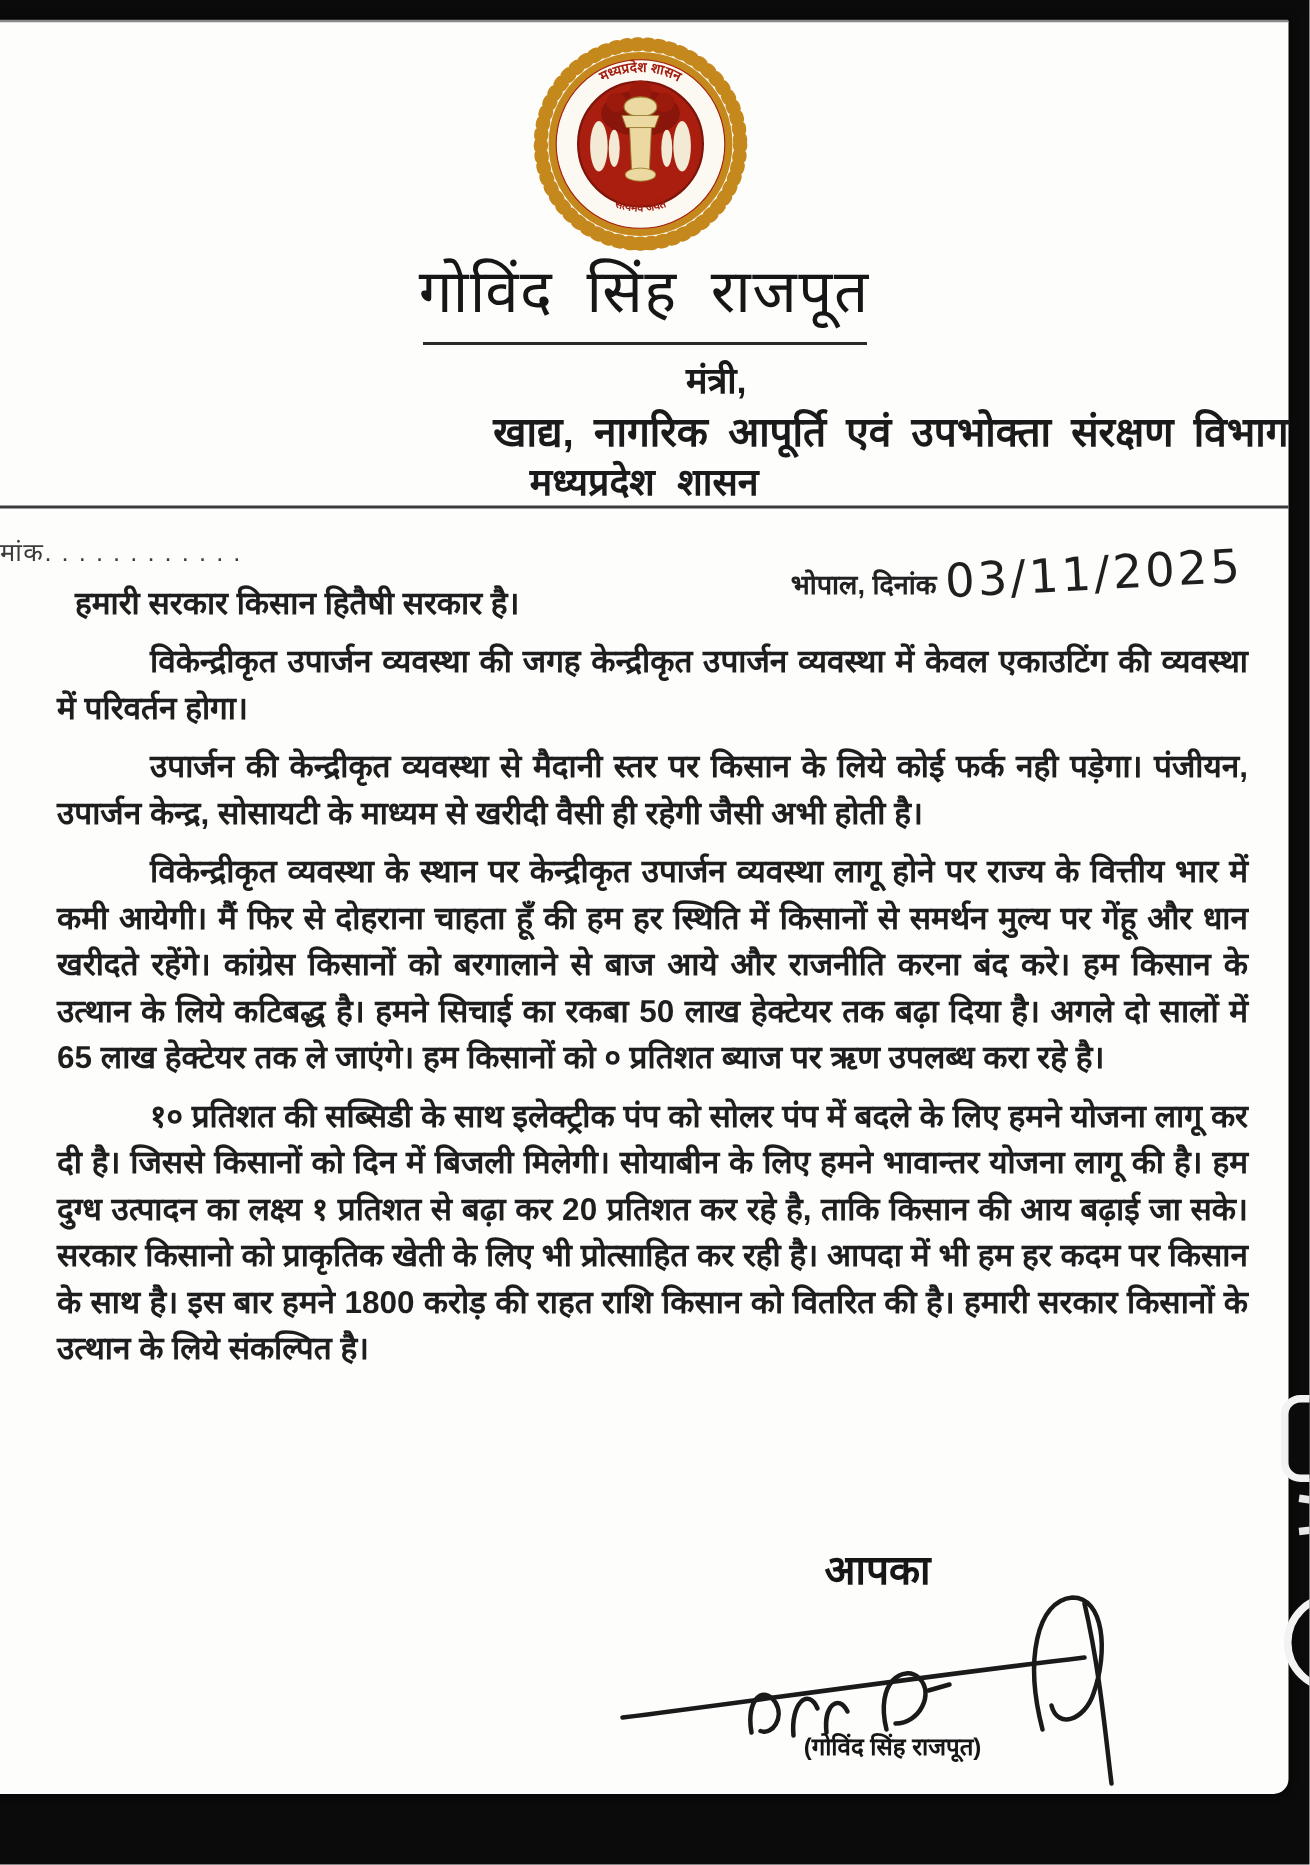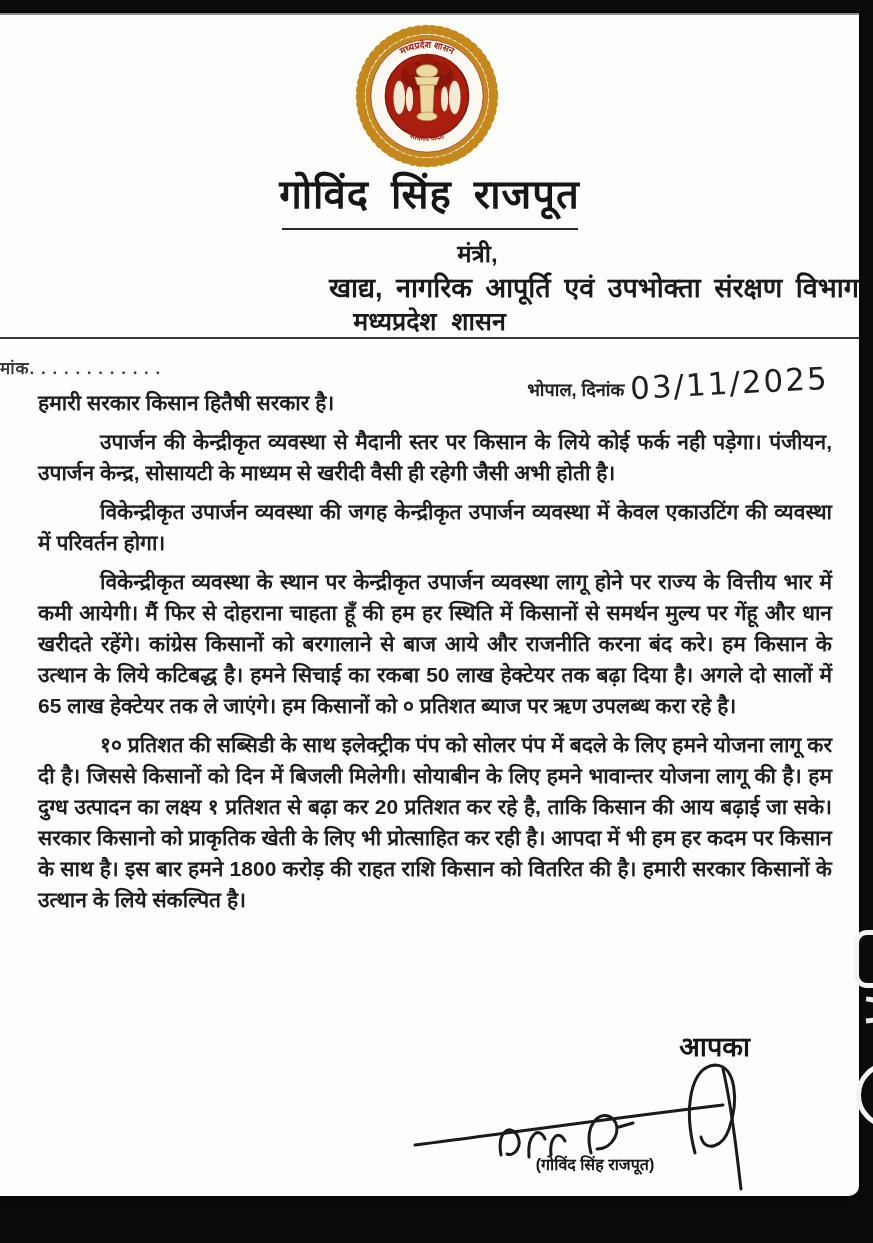--- a/index.html
+++ b/index.html
@@ -20,21 +20,21 @@
     border-bottom-right-radius:10px;
     box-shadow:0 0 6px rgba(0,0,0,.6);
   }
   
   .emblem-wrap {
     position:absolute; top:8px; left:50%;
     width:146px; height:146px; margin-left:-76px;
   }
   .lh-name {
     position:absolute; top:150px; left:0; width:100%;
-    text-align:center; font-size:40px; font-weight:700;
+    text-align:center; font-size:40px; font-weight:400;
     word-spacing:10px; letter-spacing:1px; color:#161616;
   }
   .lh-underline {
     position:absolute; top:213px; left:50%; margin-left:-148px;
     width:296px; height:2px; background:#2a2a2a;
   }
   .lh-title {
     position:absolute; top:221px; left:0; width:100%;
     text-align:center; font-size:24px; font-weight:700; color:#1a1a1a;margin-left:48px;
   }
@@ -51,47 +51,47 @@
   .head-rule {
     position:absolute; top:322px; left:0; width:100%;
     height:2px; background:#3a3a3a; border:none;
   }
   
   .refline {
     position:absolute; top:333px; left:0; width:100%; height:42px;
   }
   .ref-no {
     position:absolute; left:0px; top:8px;
-    font-size:17px; font-weight:700; color:#3c3c3c; letter-spacing:1px;
+    font-size:17px; font-weight:400; color:#3c3c3c; letter-spacing:1px;
   }
   .place-date {
     position:absolute; right:30px; top:17px;
     display:flex; align-items:flex-end; gap:6px;
   }
   .place-date-label { font-size:18px; font-weight:700; color:#222; padding-top:10px; }
   .handwritten-date {
     font-size:31px; font-weight:500; color:#1f1f1f;
     letter-spacing:2px; transform:rotate(-3deg);
     font-family:"DejaVu Sans", sans-serif;
   }
   
   .letter-body {
     position:absolute; top:372px; left:38px; width:794px;
     font-size:21px; line-height:31px; font-weight:600;
     text-align:justify; color:#1e1e1e;
   }
   .letter-body p { margin:0 0 8px 0; text-indent:62px; }
-  .letter-body p.noindent { text-indent:0; }
+  .letter-body p.noindent { text-indent:0;margin-left:12px; }
   
   .sign-block {
     position:absolute; left:420px; top:1012px; width:330px; height:170px;
   }
   .closing {
     position:absolute; top:0; left:0; width:100%;
-    text-align:right; font-size:27px; font-weight:700; color:#161616;
+    text-align:center; font-size:27px; font-weight:700; color:#161616;
   }
   .signature-svg {
     position:absolute; top:30px; left:-15px; width:345px; height:135px;
     overflow:visible;
   }
   .signatory {
     position:absolute; top:126px; left:10px; width:330px;
     text-align:center; font-size:16px; font-weight:700; color:#161616;
     white-space:nowrap;
   }
@@ -154,22 +154,22 @@
   <div class="refline">
     <span class="ref-no">मांक. . . . . . . . . . . .</span>
     <span class="place-date">
       <span class="place-date-label">भोपाल, दिनांक</span>
       <span class="handwritten-date">03/11/2025</span>
     </span>
   </div>
 
   <div class="letter-body">
     <p class="noindent">हमारी सरकार किसान हितैषी सरकार है।</p>
+    <p>विकेन्द्रीकृत उपार्जन व्यवस्था की जगह केन्द्रीकृत उपार्जन व्यवस्था में केवल एकाउटिंग की व्यवस्था में परिवर्तन होगा।</p>
     <p>उपार्जन की केन्द्रीकृत व्यवस्था से मैदानी स्तर पर किसान के लिये कोई फर्क नही पड़ेगा। पंजीयन, उपार्जन केन्द्र, सोसायटी के माध्यम से खरीदी वैसी ही रहेगी जैसी अभी होती है।</p>
-    <p>विकेन्द्रीकृत उपार्जन व्यवस्था की जगह केन्द्रीकृत उपार्जन व्यवस्था में केवल एकाउटिंग की व्यवस्था में परिवर्तन होगा।</p>
     <p>विकेन्द्रीकृत व्यवस्था के स्थान पर केन्द्रीकृत उपार्जन व्यवस्था लागू होने पर राज्य के वित्तीय भार में कमी आयेगी। मैं फिर से दोहराना चाहता हूँ की हम हर स्थिति में किसानों से समर्थन मुल्य पर गेंहू और धान खरीदते रहेंगे। कांग्रेस किसानों को बरगालाने से बाज आये और राजनीति करना बंद करे। हम किसान के उत्थान के लिये कटिबद्ध है। हमने सिचाई का रकबा 50 लाख हेक्टेयर तक बढ़ा दिया है। अगले दो सालों में 65 लाख हेक्टेयर तक ले जाएंगे। हम किसानों को ० प्रतिशत ब्याज पर ऋण उपलब्ध करा रहे है।</p>
     <p>१० प्रतिशत की सब्सिडी के साथ इलेक्ट्रीक पंप को सोलर पंप में बदले के लिए हमने योजना लागू कर दी है। जिससे किसानों को दिन में बिजली मिलेगी। सोयाबीन के लिए हमने भावान्तर योजना लागू की है। हम दुग्ध उत्पादन का लक्ष्य १ प्रतिशत से बढ़ा कर 20 प्रतिशत कर रहे है, ताकि किसान की आय बढ़ाई जा सके। सरकार किसानो को प्राकृतिक खेती के लिए भी प्रोत्साहित कर रही है। आपदा में भी हम हर कदम पर किसान के साथ है। इस बार हमने 1800 करोड़ की राहत राशि किसान को वितरित की है। हमारी सरकार किसानों के उत्थान के लिये संकल्पित है।</p>
   </div>
 
   <div class="sign-block">
     <div class="closing">आपका</div>
     <svg class="signature-svg" viewBox="0 0 345 135">
       <g fill="none" stroke="#1a1a1a" stroke-width="3" stroke-linecap="round">
         <path d="M10 88 C90 78, 200 62, 318 48"></path>
         <path d="M96 98 C92 76, 104 66, 112 78 C118 88, 110 100, 102 97"></path>

